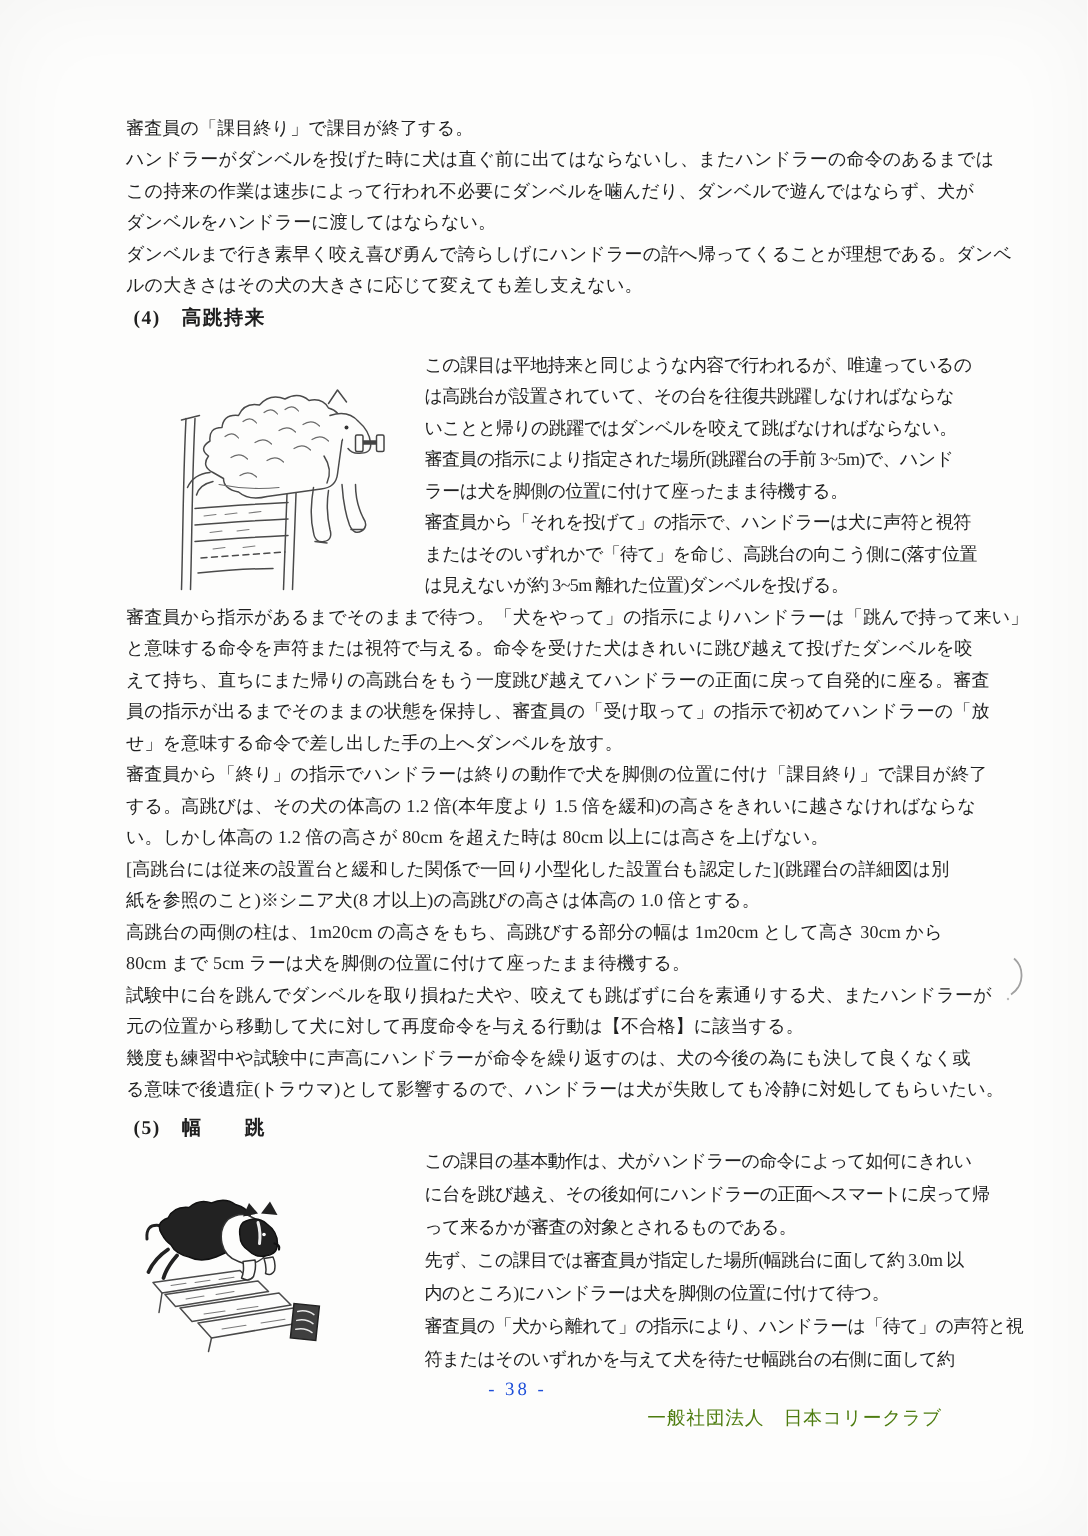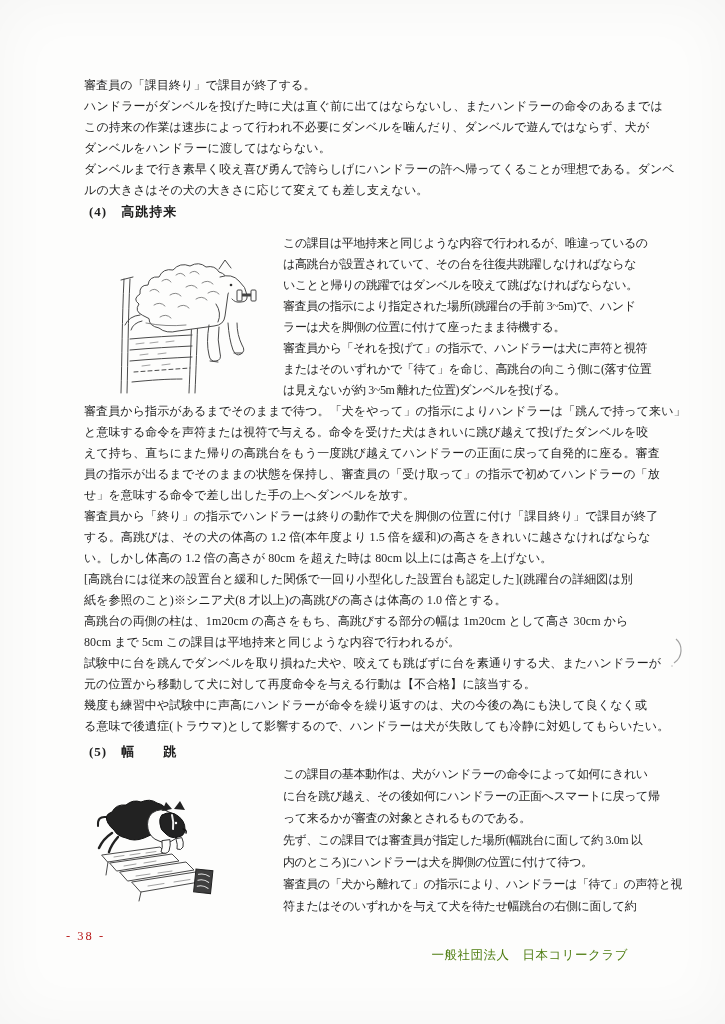--- a/index.html
+++ b/index.html
@@ -32,23 +32,23 @@
   .sect5 { height:154px; }
   .side { margin-left:199px; }
   .side .tline { letter-spacing:-0.4px; }
   .sect5 .side .tline { line-height:22px; }
   .illus { position:absolute; }
   .illus-high { left:28px; top:16px; }
   .illus-broad { left:12px; top:36px; }
   .body-para { margin:0; }
   .h5gap { margin-top:4px; }
   .pageno {
-    margin-top:12px; text-align:left; font-size:12.5px;
+    margin-top:2px; text-align:center; font-size:12.5px;
     letter-spacing:2px; transform:translateX(-18px);
-    color:#b91c1c;
+    color:#1d4ed8;
   }
   .org {
     margin-top:3px; text-align:right; padding-right:14px;
     font-size:12.5px; letter-spacing:0.5px; color:#4d7c0f;
   }
   .artifact { position:absolute; left:670px; top:636px; opacity:0.8; }
   svg.sketch path, svg.sketch line { stroke-linecap:round; stroke-linejoin:round; }
 </style>
 </head>
 <body>
@@ -147,21 +147,21 @@
         <div class="tline">と意味する命令を声符または視符で与える。命令を受けた犬はきれいに跳び越えて投げたダンベルを咬</div>
         <div class="tline">えて持ち、直ちにまた帰りの高跳台をもう一度跳び越えてハンドラーの正面に戻って自発的に座る。審査</div>
         <div class="tline">員の指示が出るまでそのままの状態を保持し、審査員の「受け取って」の指示で初めてハンドラーの「放</div>
         <div class="tline">せ」を意味する命令で差し出した手の上へダンベルを放す。</div>
         <div class="tline">審査員から「終り」の指示でハンドラーは終りの動作で犬を脚側の位置に付け「課目終り」で課目が終了</div>
         <div class="tline">する。高跳びは、その犬の体高の 1.2 倍(本年度より 1.5 倍を緩和)の高さをきれいに越さなければならな</div>
         <div class="tline">い。しかし体高の 1.2 倍の高さが 80cm を超えた時は 80cm 以上には高さを上げない。</div>
         <div class="tline">[高跳台には従来の設置台と緩和した関係で一回り小型化した設置台も認定した](跳躍台の詳細図は別</div>
         <div class="tline">紙を参照のこと)※シニア犬(8 才以上)の高跳びの高さは体高の 1.0 倍とする。</div>
         <div class="tline">高跳台の両側の柱は、1m20cm の高さをもち、高跳びする部分の幅は 1m20cm として高さ 30cm から</div>
-        <div class="tline">80cm まで 5cm この課目は平地持来と同じような内容で行われるが。</div>
+        <div class="tline">80cm まで 5cm ラーは犬を脚側の位置に付けて座ったまま待機する。</div>
         <div class="tline">試験中に台を跳んでダンベルを取り損ねた犬や、咬えても跳ばずに台を素通りする犬、またハンドラーが</div>
         <div class="tline">元の位置から移動して犬に対して再度命令を与える行動は【不合格】に該当する。</div>
         <div class="tline">幾度も練習中や試験中に声高にハンドラーが命令を繰り返すのは、犬の今後の為にも決して良くなく或</div>
         <div class="tline">る意味で後遺症(トラウマ)として影響するので、ハンドラーは犬が失敗しても冷静に対処してもらいたい。</div>
       </div>
 
     <h3 class="heading h5gap">(5)　幅　　跳</h3>
 
     <div class="sect sect5">
       <svg class="illus illus-broad sketch" width="150" height="106" viewBox="0 0 150 106">

